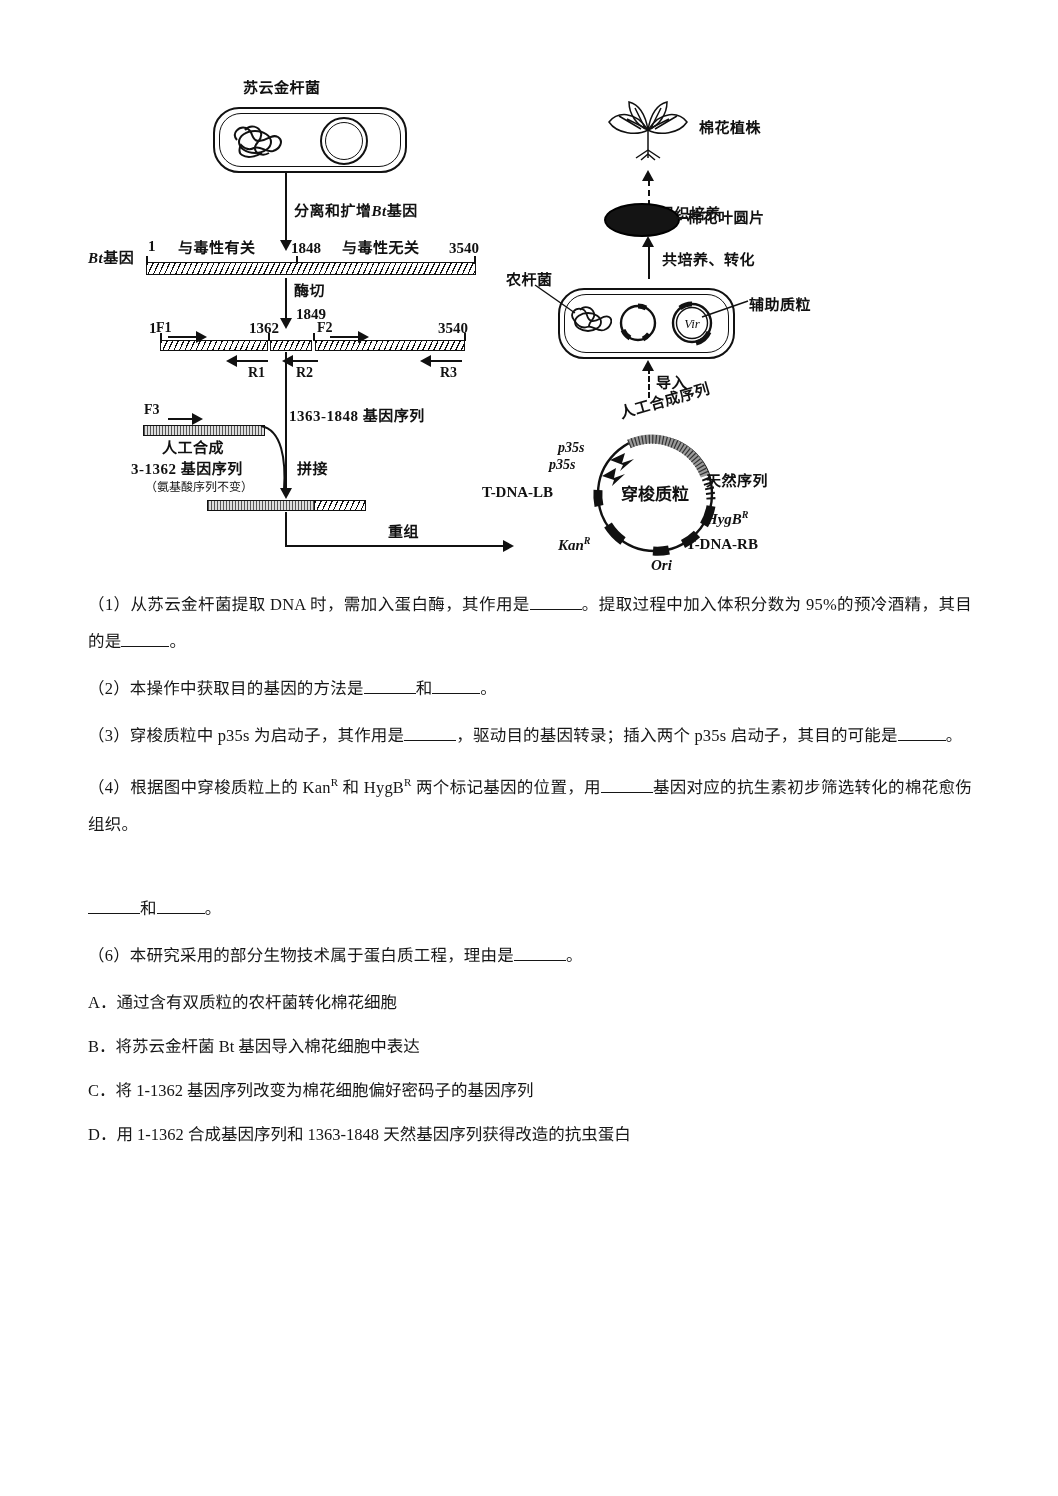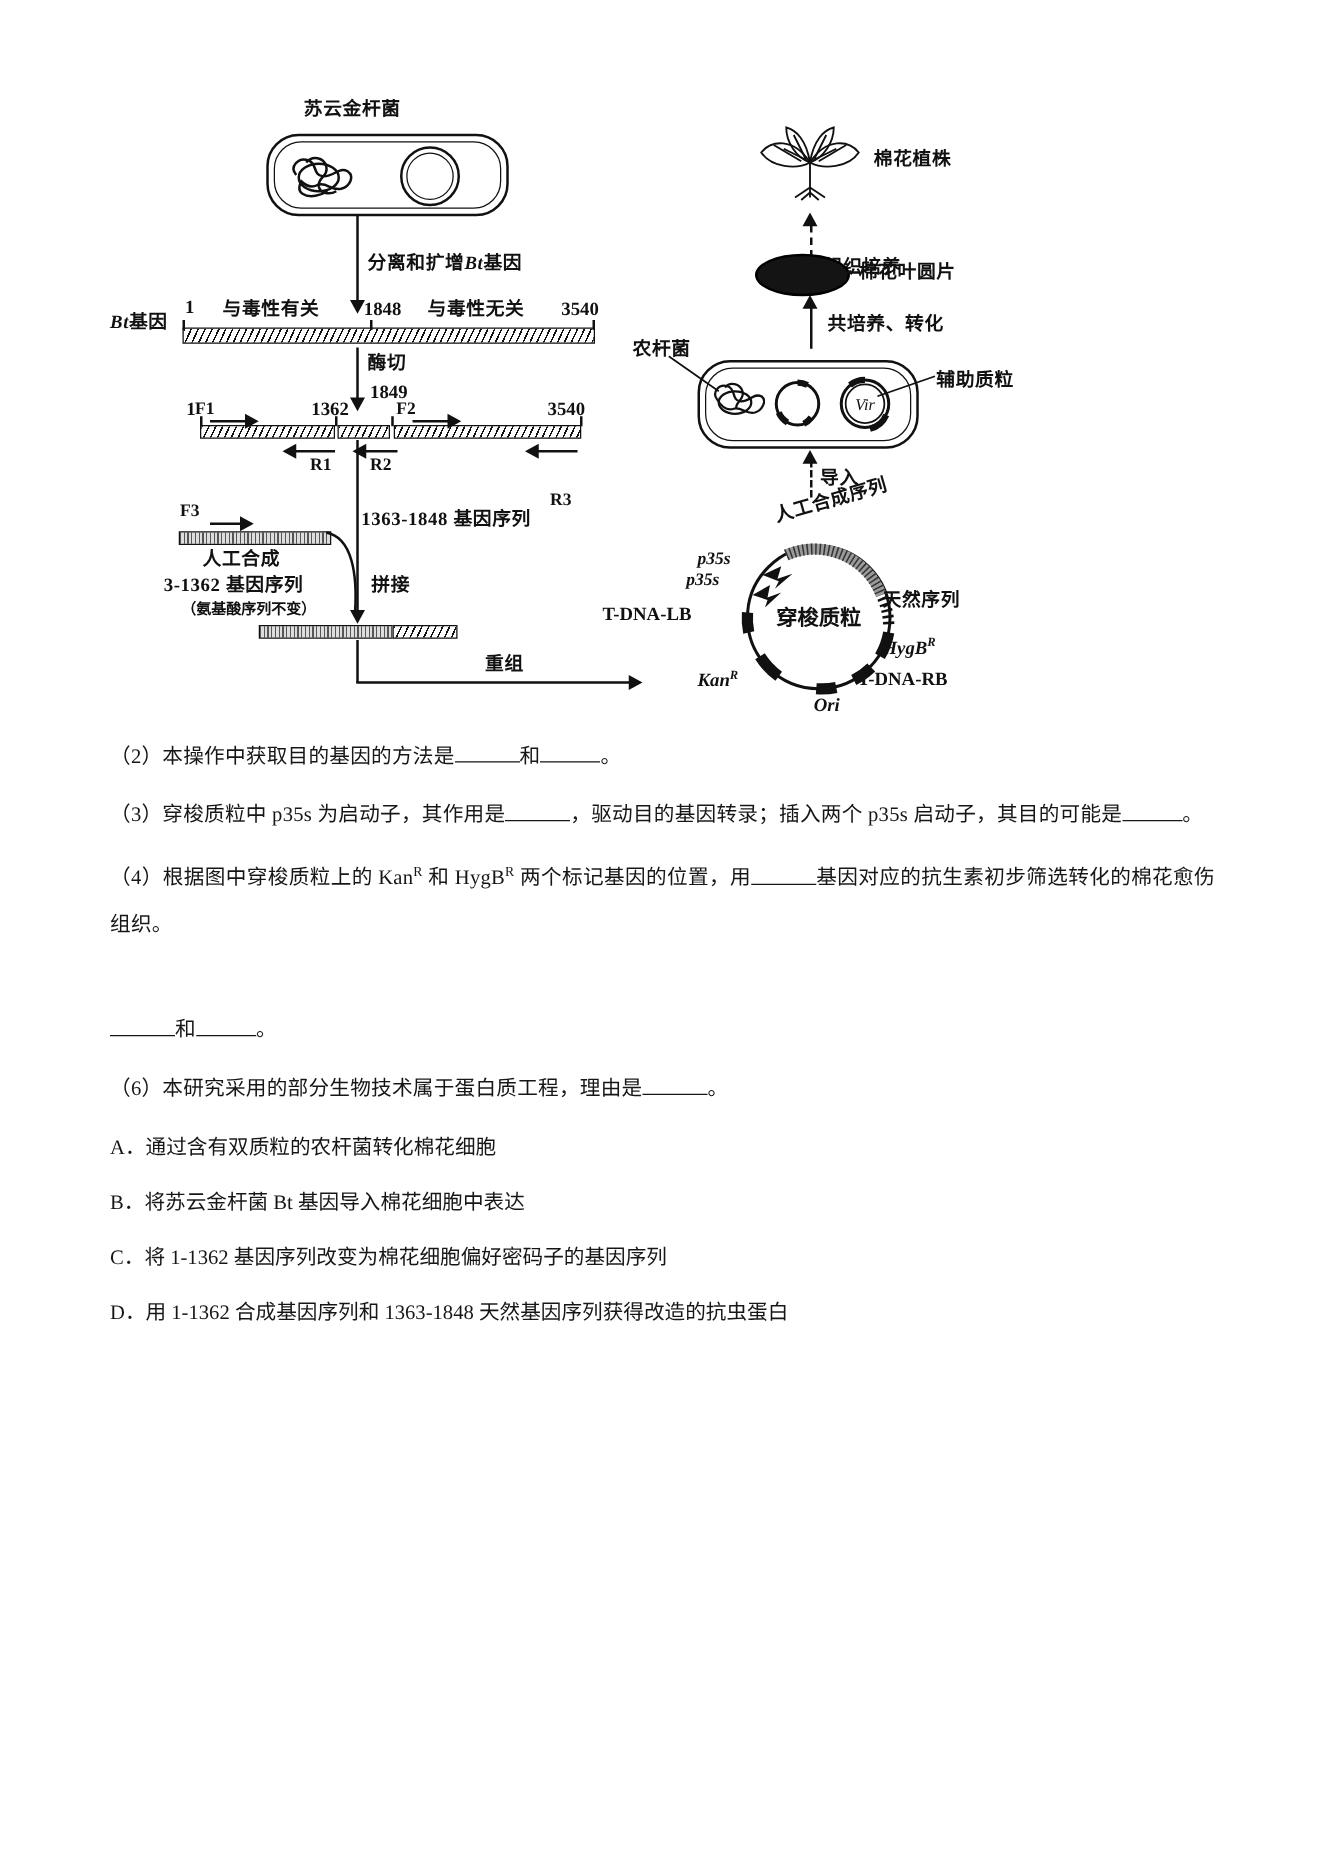--- a/index.html
+++ b/index.html
@@ -231,33 +231,33 @@
   <div class="arrow-h" style="left:232px; top:360px; width:36px;"></div>
   <div class="head-left" style="left:226px; top:355px;"></div>
   <div class="lbl plain" style="left:248px; top:365px;">R1</div>
 
   <div class="arrow-h" style="left:288px; top:360px; width:30px;"></div>
   <div class="head-left" style="left:282px; top:355px;"></div>
   <div class="lbl plain" style="left:296px; top:365px;text-align:center;">R2</div>
 
   <div class="arrow-h" style="left:426px; top:360px; width:36px;"></div>
   <div class="head-left" style="left:420px; top:355px;"></div>
-  <div class="lbl plain" style="left:440px; top:365px;margin-top:28px;">R3</div>
+  <div class="lbl plain" style="left:440px; top:365px;">R3</div>
 
   <div class="arrow-v" style="left:285px; top:352px; height:140px;"></div>
   <div class="head-down" style="left:280px; top:488px;"></div>
   <div class="lbl cn" style="left:289px; top:408px;">1363-1848 基因序列</div>
 
   <div class="lbl plain" style="left:144px; top:402px;">F3</div>
   <div class="arrow-h" style="left:168px; top:418px; width:26px;"></div>
   <div class="head-right" style="left:192px; top:413px;"></div>
   <div class="bar dotty" style="left:143px; top:425px; width:122px; height:11px;"></div>
   <div class="lbl cn" style="left:162px; top:440px;">人工合成</div>
   <div class="lbl cn" style="left:131px; top:461px;">3-1362 基因序列</div>
-  <div class="lbl cn-sm" style="left:145px; top:481px; font-weight:bold; font-size:12px;">（氨基酸序列不变）</div>
+  <div class="lbl cn-sm" style="left:145px; top:481px; font-weight:normal; font-size:12px;">（氨基酸序列不变）</div>
 
   <svg class="fg" style="left:258px; top:420px;" width="40" height="78" viewBox="0 0 40 78">
     <path d="M3 6 C 24 10, 28 40, 26 70" fill="none" stroke="#111" stroke-width="2"></path>
   </svg>
 
   <div class="lbl cn" style="left:297px; top:461px;">拼接</div>
 
   <div class="bar dotty" style="left:207px; top:500px; width:108px; height:11px;"></div>
   <div class="bar" style="left:314px; top:500px; width:52px; height:11px;"></div>
 
@@ -358,20 +358,23 @@
   <div class="lbl cn" style="left:706px; top:473px;">天然序列</div>
   <div class="lbl ital" style="left:706px; top:509px; font-size:15px;"><span>HygB</span><sup style="font-size:10px;">R</sup></div>
   <div class="lbl plain" style="left:686px; top:536px; font-size:15px;">T-DNA-RB</div>
   <div class="lbl ital" style="left:558px; top:535px; font-size:15px;"><span>Kan</span><sup style="font-size:10px;">R</sup></div>
   <div class="lbl ital" style="left:651px; top:557px; font-size:15px;">Ori</div>
 </div>
 
 <div class="body-text">
 
 
+  <p class="para">
+    <span>（1）从苏云金杆菌提取 DNA 时，需加入蛋白酶，其作用是</span><span class="blank"></span><span>。提取过程中加入体积分数为 95%的预冷酒精，其目的是</span><span class="blank w2"></span><span>。</span>
+  </p>
 
   <p class="para">
     <span>（2）本操作中获取目的基因的方法是</span><span class="blank"></span><span>和</span><span class="blank w2"></span><span>。</span>
   </p>
 
   <p class="para">
     <span>（3）穿梭质粒中 p35s 为启动子，其作用是</span><span class="blank"></span><span>，驱动目的基因转录；插入两个 p35s 启动子，其目的可能是</span><span class="blank w2"></span><span>。</span>
   </p>
 
   <p class="para">

